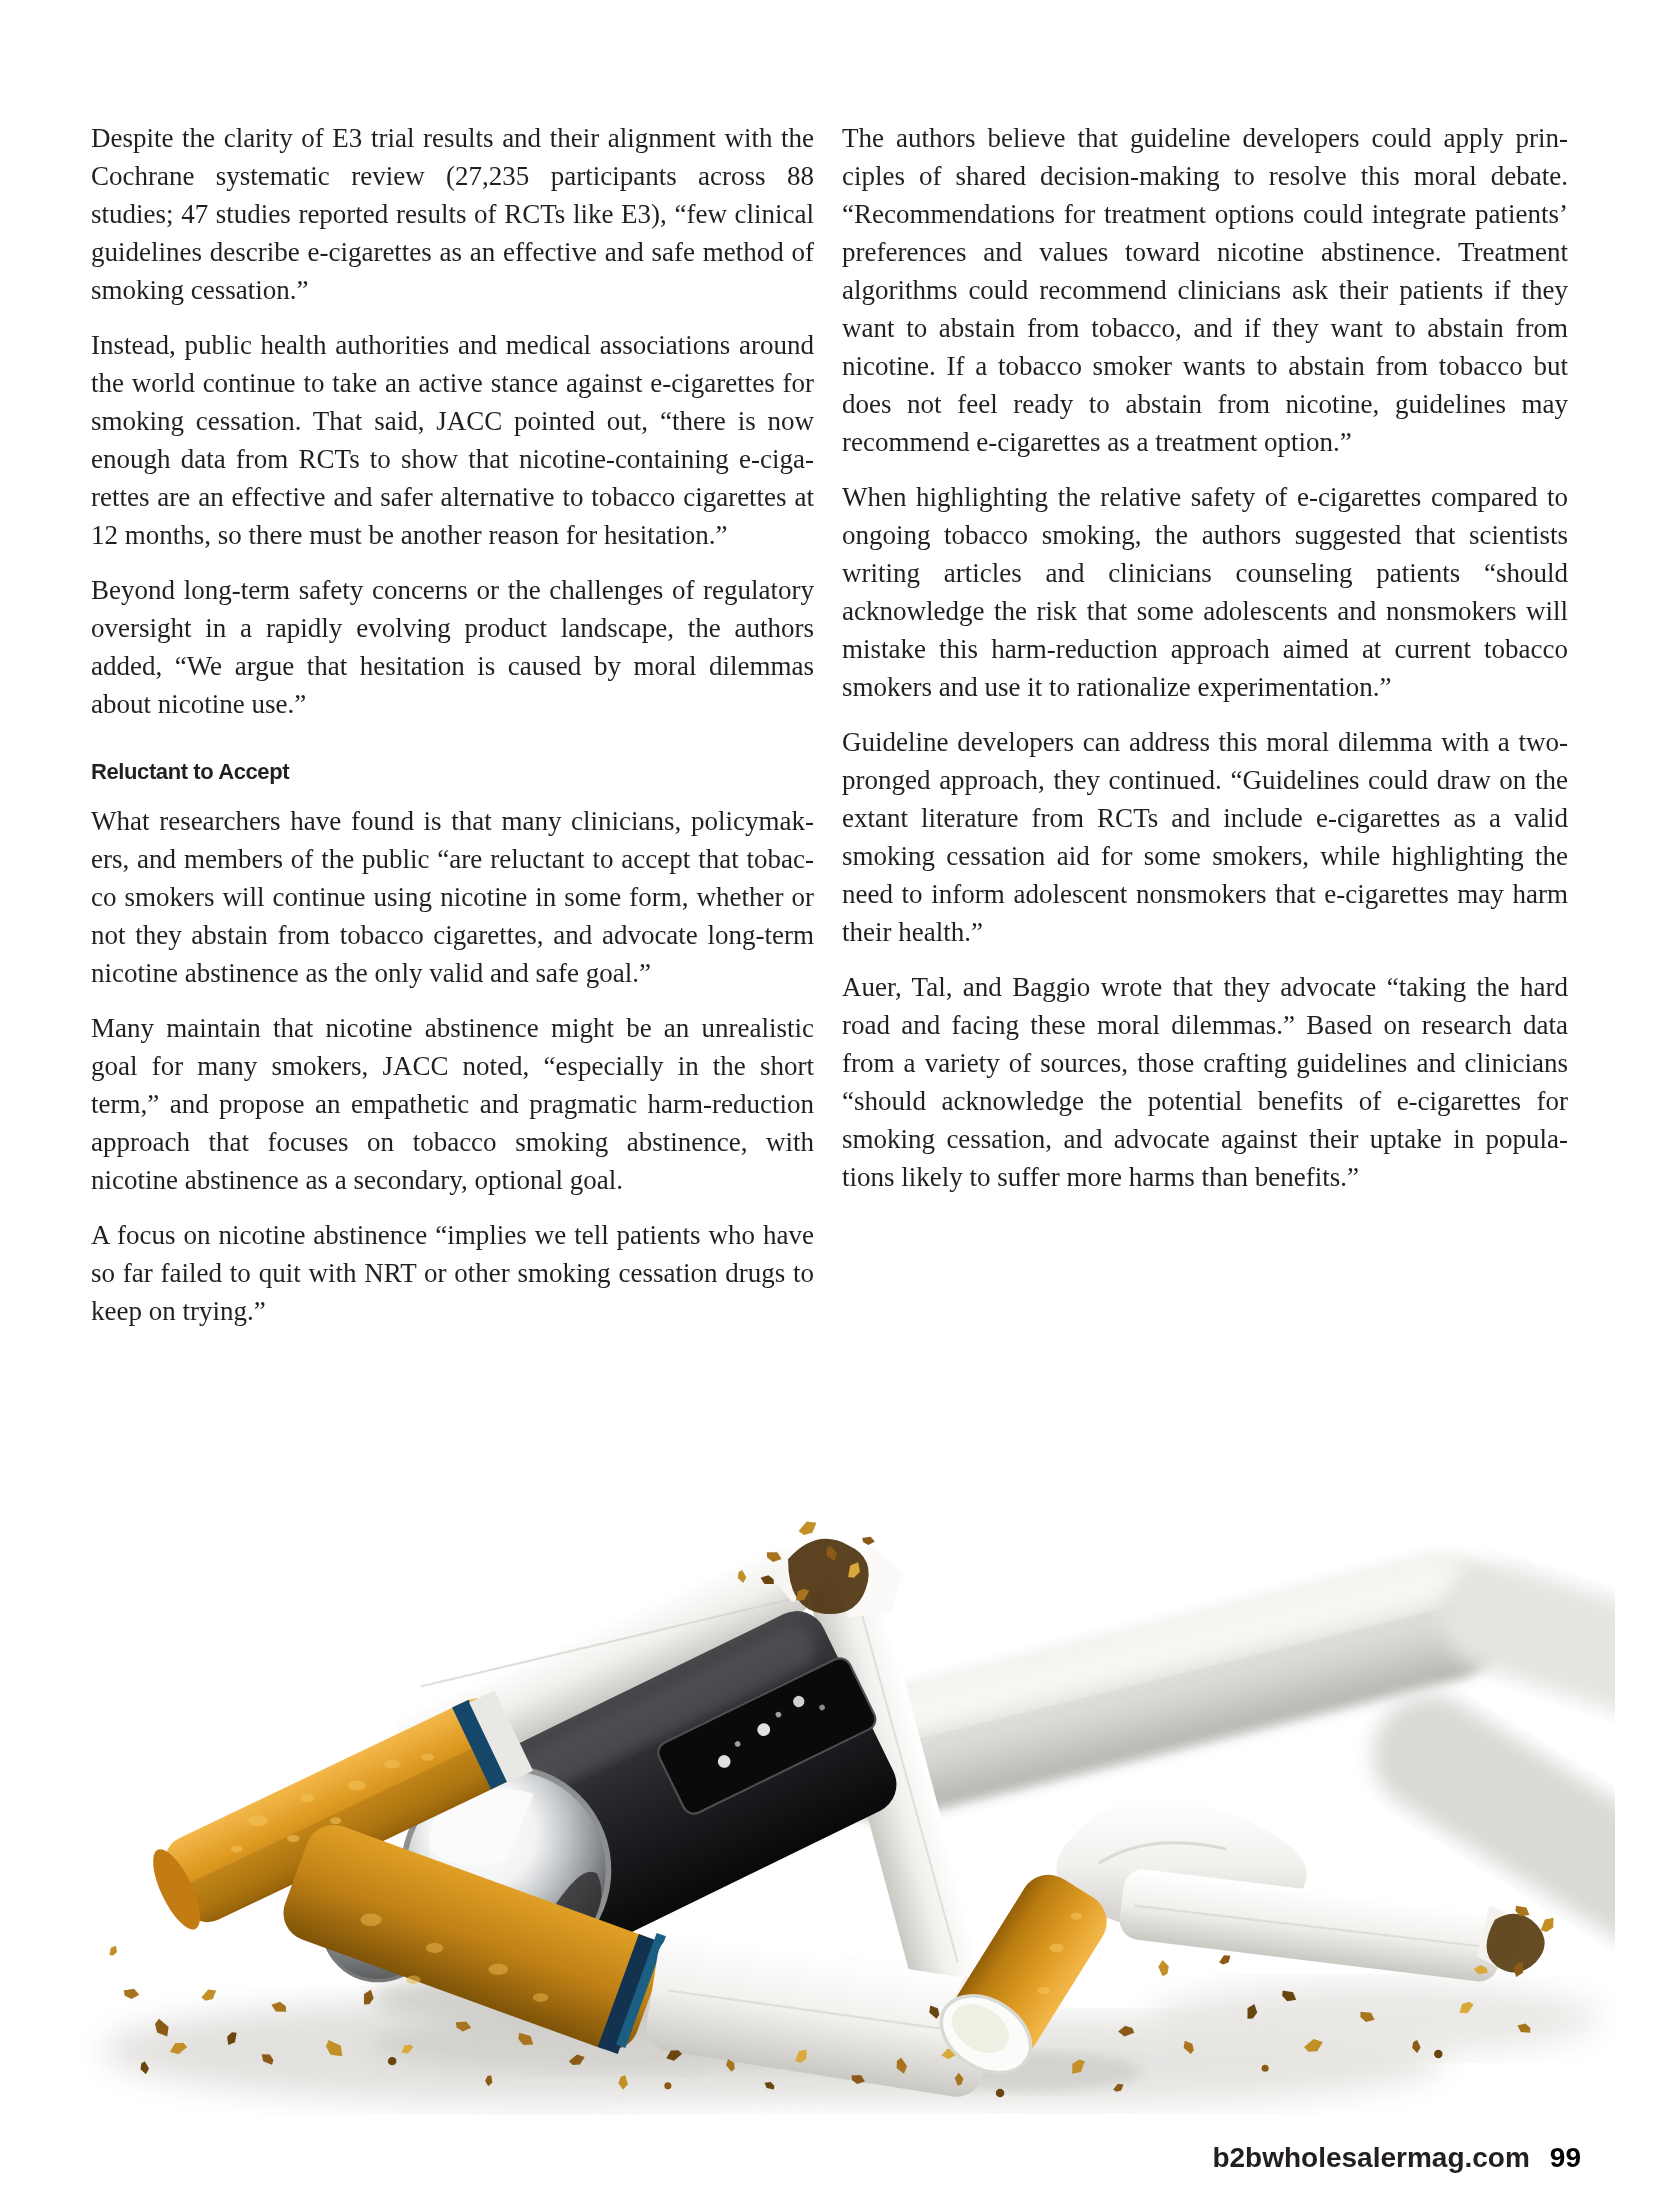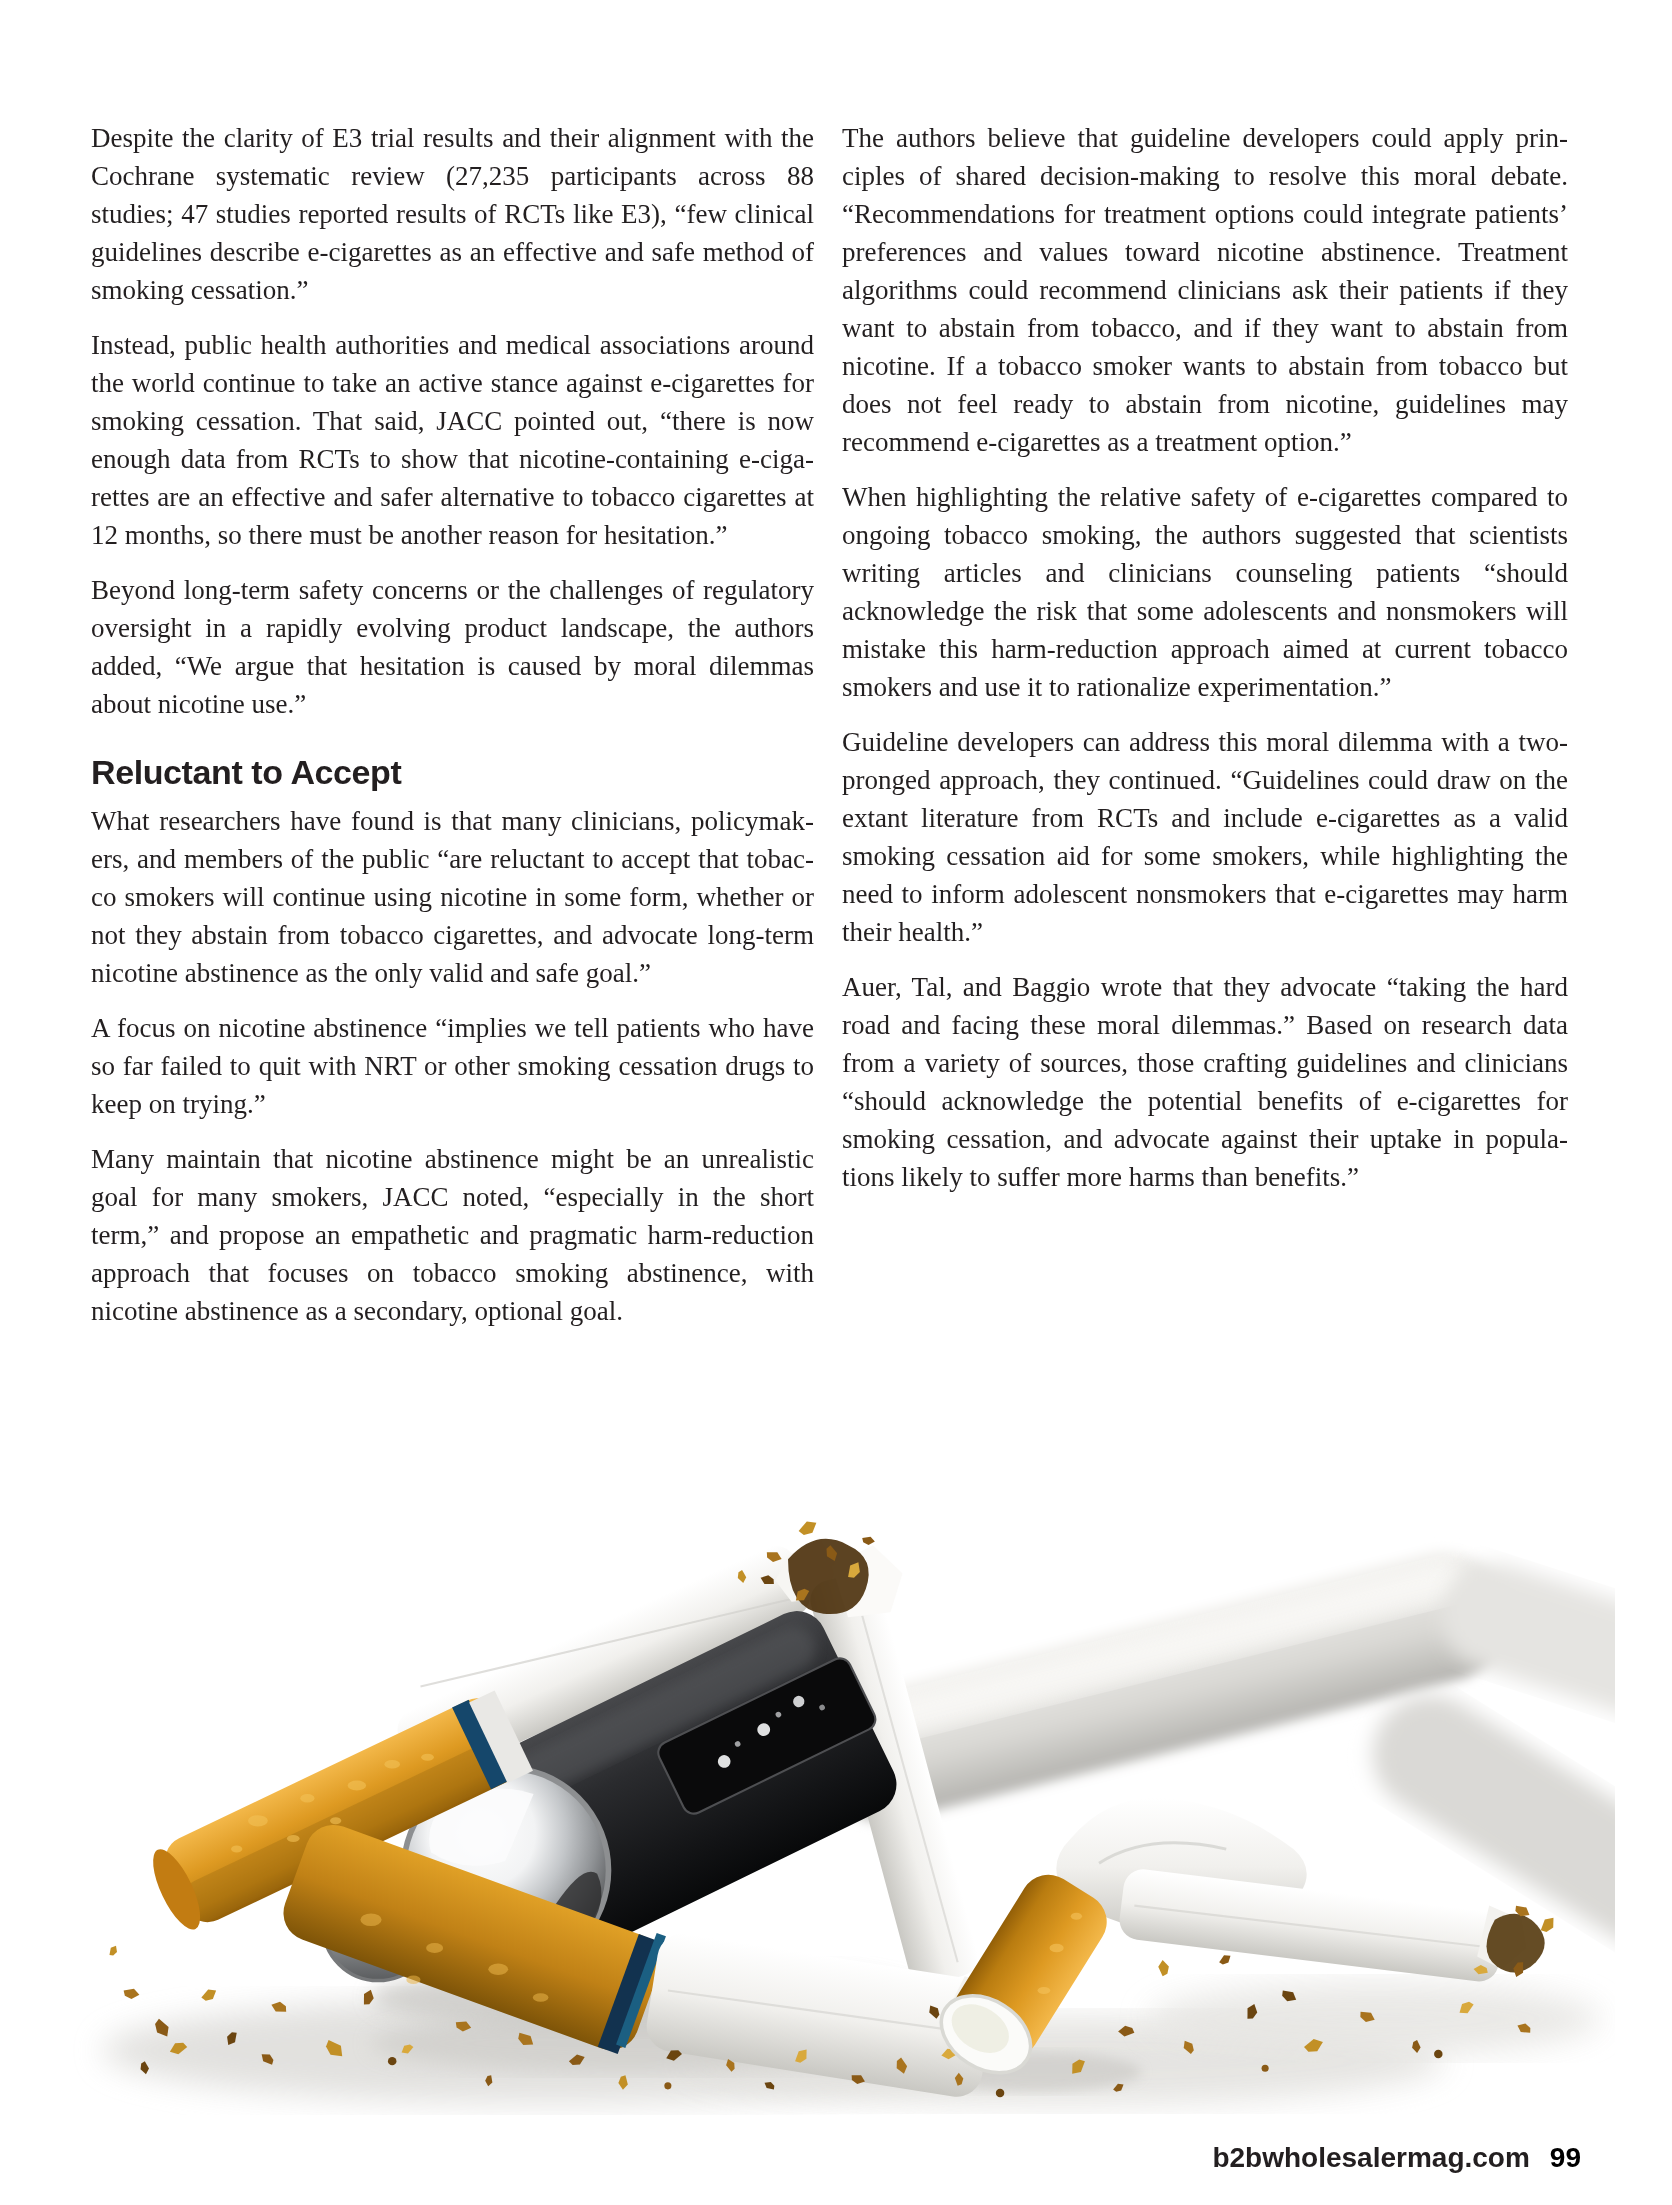--- a/index.html
+++ b/index.html
@@ -24,21 +24,21 @@
     font-size: 27px;
     line-height: 38px;
     text-align: justify;
     margin: 0 0 17px 0;
     hyphens: manual;
     -webkit-hyphens: manual;
   }
   .col h2 {
     font-family: "Liberation Sans", sans-serif;
     font-weight: bold;
-    font-size: 34px;
+    font-size: 22px;
     line-height: 38px;
     letter-spacing: -0.4px;
     color: #231f20;
     margin: 30px 0 11.3px 0;
   }
   figure.photo {
     position: absolute;
     left: 60px; top: 1453px;
     width: 1555px; height: 672px;
     margin: 0;
@@ -60,22 +60,22 @@
 
 <main>
 
   <section class="columns">
     <div class="col left">
       <p>Despite the clarity of E3 trial results and their alignment with the Cochrane systematic review (27,235 participants across 88 studies; 47 studies reported results of RCTs like E3), “few clinical guidelines describe e-cigarettes as an effective and safe method of smoking cessation.”</p>
       <p>Instead, public health authorities and medical associations around the world continue to take an active stance against e-cigarettes for smoking cessation. That said, JACC pointed out, “there is now enough data from RCTs to show that nicotine-containing e-ciga­rettes are an effective and safer alternative to tobacco cigarettes at 12 months, so there must be another reason for hesitation.”</p>
       <p>Beyond long-term safety concerns or the challenges of regu­latory oversight in a rapidly evolving product landscape, the authors added, “We argue that hesitation is caused by moral dilemmas about nicotine use.”</p>
       <h2>Reluctant to Accept</h2>
       <p>What researchers have found is that many clinicians, policymak­ers, and members of the public “are reluctant to accept that tobac­co smokers will continue using nicotine in some form, whether or not they abstain from tobacco cigarettes, and advocate long-term nicotine abstinence as the only valid and safe goal.”</p>
+      <p>Many maintain that nicotine abstinence might be an unrealis­tic goal for many smokers, JACC noted, “especially in the short term,” and propose an empathetic and pragmatic harm-reduc­tion approach that focuses on tobacco smoking abstinence, with nicotine abstinence as a secondary, optional goal.</p>
       <p>A focus on nicotine abstinence “implies we tell patients who have so far failed to quit with NRT or other smoking cessation drugs to keep on trying.”</p>
-      <p>Many maintain that nicotine abstinence might be an unrealis­tic goal for many smokers, JACC noted, “especially in the short term,” and propose an empathetic and pragmatic harm-reduc­tion approach that focuses on tobacco smoking abstinence, with nicotine abstinence as a secondary, optional goal.</p>
     </div>
     <div class="col right">
       <p>The authors believe that guideline developers could apply prin­ciples of shared decision-making to resolve this moral debate. “Recommendations for treatment options could integrate pa­tients’ preferences and values toward nicotine abstinence. Treat­ment algorithms could recommend clinicians ask their patients if they want to abstain from tobacco, and if they want to abstain from nicotine. If a tobacco smoker wants to abstain from tobacco but does not feel ready to abstain from nicotine, guidelines may recommend e-cigarettes as a treatment option.”</p>
       <p>When highlighting the relative safety of e-cigarettes compared to ongoing tobacco smoking, the authors suggested that scien­tists writing articles and clinicians counseling patients “should acknowledge the risk that some adolescents and nonsmokers will mistake this harm-reduction approach aimed at current tobacco smokers and use it to rationalize experimentation.”</p>
       <p>Guideline developers can address this moral dilemma with a two-pronged approach, they continued. “Guidelines could draw on the extant literature from RCTs and include e-cigarettes as a valid smoking cessation aid for some smokers, while highlight­ing the need to inform adolescent nonsmokers that e-cigarettes may harm their health.”</p>
       <p>Auer, Tal, and Baggio wrote that they advocate “taking the hard road and facing these moral dilemmas.” Based on research data from a variety of sources, those crafting guidelines and clinicians “should acknowledge the potential benefits of e-cigarettes for smoking cessation, and advocate against their uptake in popula­tions likely to suffer more harms than benefits.”</p>
     </div>
   </section>
 
   <figure class="photo">

